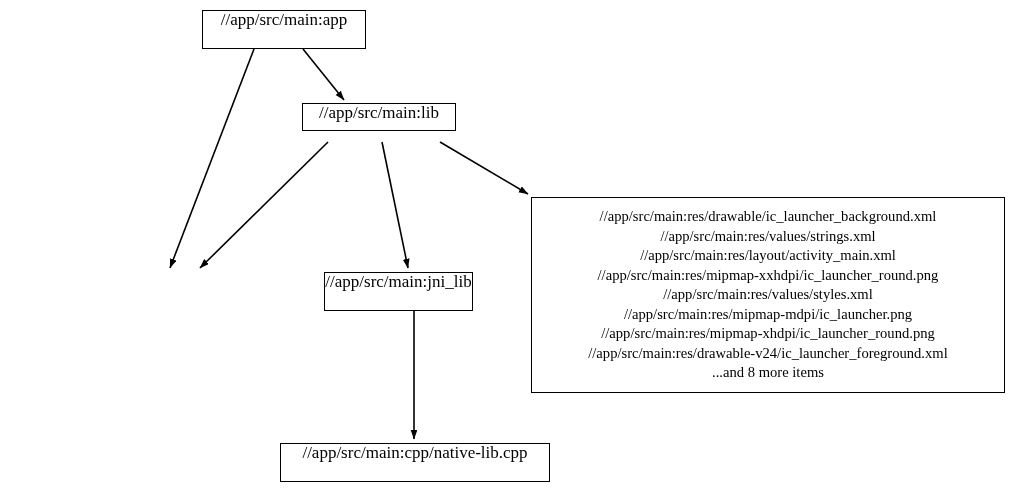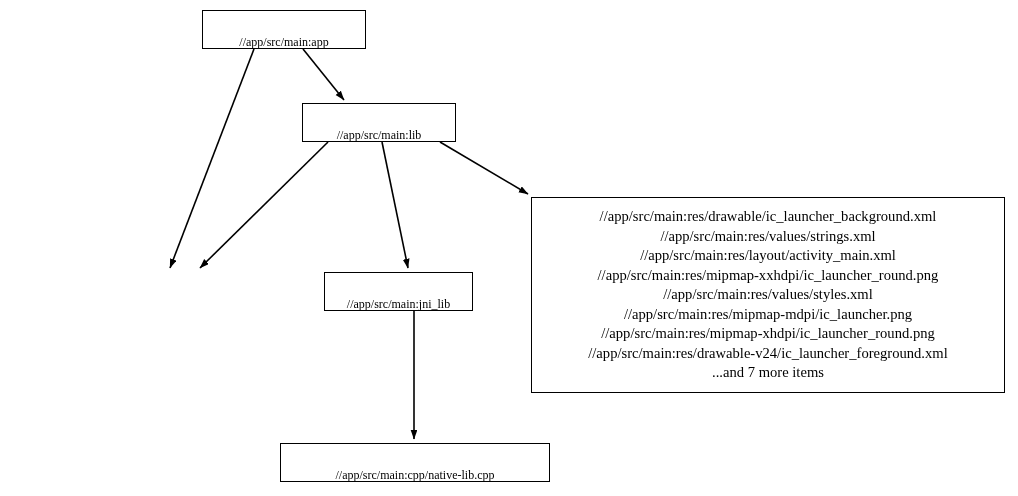--- a/index.html
+++ b/index.html
@@ -22,34 +22,34 @@
     width: 1018px;
     height: 496px;
     pointer-events: none;
   }
   .node {
     position: absolute;
     box-sizing: border-box;
     border: 1px solid #000000;
     background: #ffffff;
     display: flex;
-    align-items: flex-end;
+    align-items: flex-start;
     justify-content: center;
     text-align: center;
     color: #000000;
-    font-size: 12px;
+    font-size: 17px;
     line-height: 1.0;
     white-space: nowrap;
   }
   .node-label {
     display: block;
   }
   
   #node-app        { left: 202px; top: 10px;  width: 164px; height: 39px; }
-  #node-lib        { left: 302px; top: 103px; width: 154px; height: 39px; }
+  #node-lib        { left: 302px; top: 103px; width: 154px; height: 28px; }
   #node-manifest   { left: 3px;   top: 272px; width: 301px; height: 39px; }
   #node-jnilib     { left: 324px; top: 272px; width: 149px; height: 39px; }
   #node-nativelib  { left: 280px; top: 443px; width: 270px; height: 39px; }
   #node-resources  {
     left: 531px; top: 197px; width: 474px; height: 196px;
     white-space: normal;
     font-size: 14.6px;
     line-height: 19.5px;
     padding: 6px 19px;
     align-items: center;
@@ -118,17 +118,17 @@
   <div class="node" id="node-resources">
     <span class="node-label" id="resources-label">
         <span class="res-line">//app/src/main:res/drawable/ic_launcher_background.xml</span>
         <span class="res-line">//app/src/main:res/values/strings.xml</span>
         <span class="res-line">//app/src/main:res/layout/activity_main.xml</span>
         <span class="res-line">//app/src/main:res/mipmap-xxhdpi/ic_launcher_round.png</span>
         <span class="res-line">//app/src/main:res/values/styles.xml</span>
         <span class="res-line">//app/src/main:res/mipmap-mdpi/ic_launcher.png</span>
         <span class="res-line">//app/src/main:res/mipmap-xhdpi/ic_launcher_round.png</span>
         <span class="res-line">//app/src/main:res/drawable-v24/ic_launcher_foreground.xml</span>
-        <span class="res-line">...and 7 more items</span>
+        <span class="res-line">...and 8 more items</span>
       </span>
   </div>
 
 </div>
 
 </body></html>

